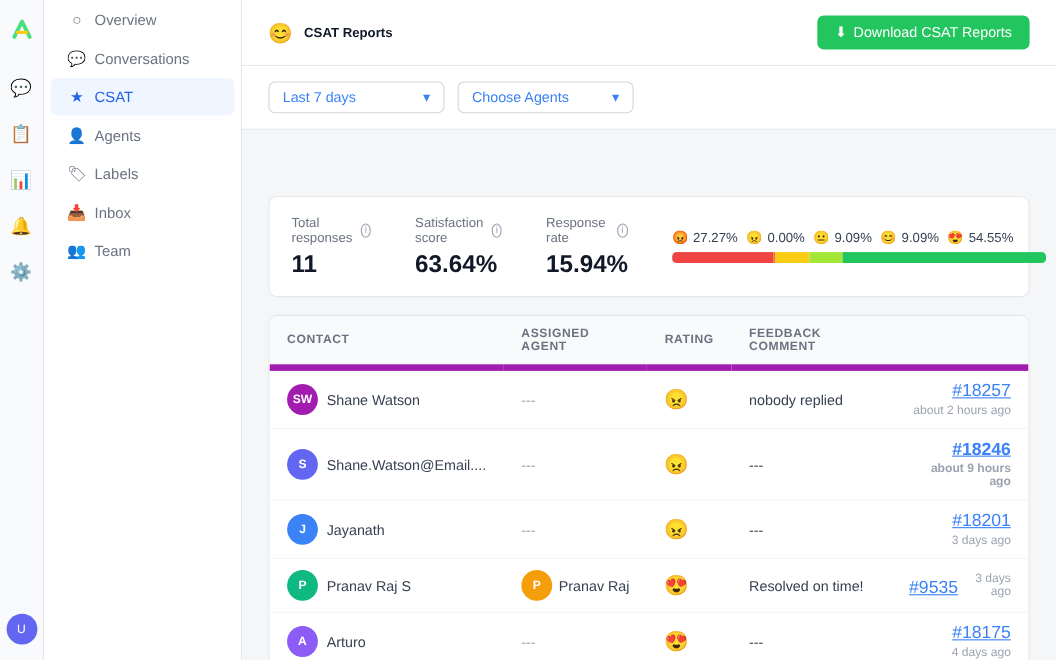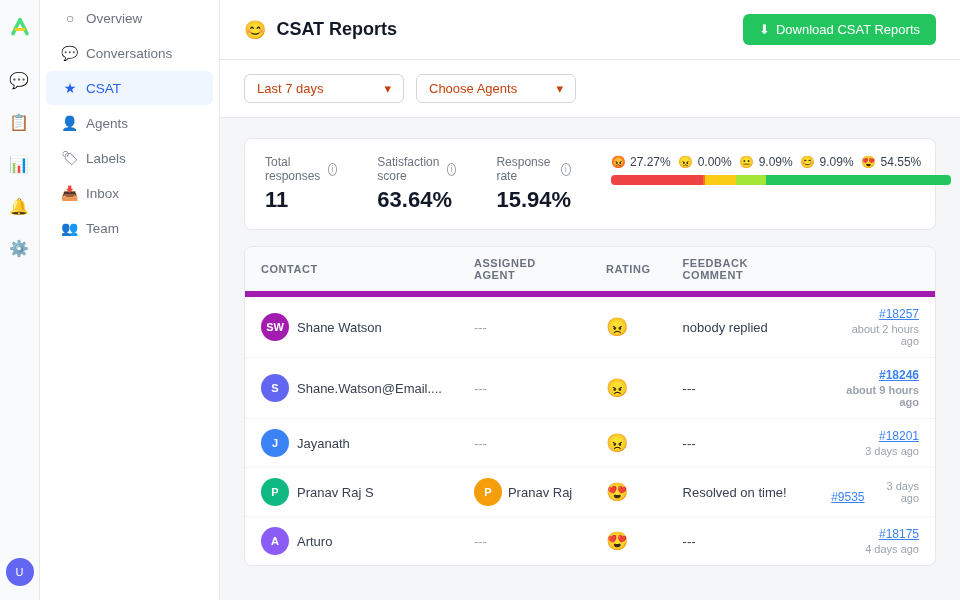--- a/index.html
+++ b/index.html
@@ -12,50 +12,50 @@
     .sidebar-item.active { background: #eff6ff; color: #2563eb; font-weight: 500; }
     .sidebar-icon { width: 16px; height: 16px; display: flex; align-items: center; justify-content: center; font-size: 14px; flex-shrink: 0; }
     .sidebar-left-icons { width: 40px; background: #f9fafb; border-right: 1px solid #e5e7eb; display: flex; flex-direction: column; align-items: center; padding-top: 10px; gap: 6px; height: 100%; }
     .left-icon { width: 36px; height: 36px; display: flex; align-items: center; justify-content: center; border-radius: 8px; cursor: pointer; color: #9ca3af; font-size: 16px; }
     .left-icon.active { color: #2563eb; }
 
     
     .main { flex: 1; display: flex; flex-direction: column; overflow: hidden; }
     .header { display: flex; align-items: center; justify-content: space-between; padding: 14px 24px; background: #fff; border-bottom: 1px solid #e5e7eb; }
     .header-left { display: flex; align-items: center; gap: 10px; }
-    .header-title { font-size: 18px; font-weight: 600; color: #111827; }
+    .header-title { font-size: 12px; font-weight: 600; color: #111827; }
     .btn-download { background: #4ade80; color: #fff; border: none; padding: 8px 16px; border-radius: 6px; cursor: pointer; font-size: 13px; font-weight: 500; display: flex; align-items: center; gap: 6px; background: #22c55e; }
 
     .filters { display: flex; align-items: center; gap: 12px; padding: 14px 24px; background: #fff; border-bottom: 1px solid #e5e7eb; }
-    .select-box { border: 1px solid #d1d5db; border-radius: 6px; padding: 6px 12px; font-size: 13px; color: #c2410c; background: #fff; cursor: pointer; display: flex; align-items: center; gap: 6px; min-width: 160px; justify-content: space-between; }
+    .select-box { border: 1px solid #d1d5db; border-radius: 6px; padding: 6px 12px; font-size: 13px; color: #3b82f6; background: #fff; cursor: pointer; display: flex; align-items: center; gap: 6px; min-width: 160px; justify-content: space-between; }
 
     .content { flex: 1; overflow-y: auto; padding: 20px 24px; }
 
     
-    .stats-row { background: #fff; border-radius: 8px; border: 1px solid #e5e7eb; padding: 16px 20px; display: flex; align-items: flex-start; gap: 20px; margin-bottom: 16px; }
+    .stats-row { background: #fff; border-radius: 8px; border: 1px solid #e5e7eb; padding: 16px 20px; display: flex; align-items: center; gap: 20px; margin-bottom: 16px; margin-top: 40px; }
     .stat-item { display: flex; flex-direction: column; gap: 4px; }
     .stat-label { font-size: 12px; color: #6b7280; display: flex; align-items: center; gap: 4px; }
     .stat-value { font-size: 22px; font-weight: 600; color: #111827; }
     .stat-divider { width: 1px; height: 48px; background: #e5e7eb; }
     .emoji-stats { display: flex; flex-direction: column; gap: 6px; flex: 1; }
     .emoji-row { display: flex; align-items: center; gap: 8px; font-size: 12px; color: #374151; }
     .emoji-item { display: flex; align-items: center; gap: 4px; }
     .progress-bar-container { display: flex; height: 10px; border-radius: 4px; overflow: hidden; width: 340px; }
     .progress-segment { height: 100%; }
 
     
     .table-container { background: #fff; border-radius: 8px; border: 1px solid #e5e7eb; overflow: hidden; }
     .table { width: 100%; border-collapse: collapse; }
     .table th { text-align: left; padding: 10px 16px; font-size: 11px; font-weight: 600; color: #6b7280; text-transform: uppercase; letter-spacing: 0.05em; border-bottom: 6px solid #a21caf; background: #f9fafb; }
     .table td { padding: 10px 16px; border-bottom: 1px solid #f3f4f6; font-size: 13px; color: #374151; vertical-align: middle; }
     .table tr:last-child td { border-bottom: none; }
     .contact-cell { display: flex; align-items: center; gap: 8px; }
     .avatar { width: 28px; height: 28px; border-radius: 50%; display: flex; align-items: center; justify-content: center; font-size: 11px; font-weight: 600; color: #fff; flex-shrink: 0; overflow: hidden; }
     .agent-cell { display: flex; align-items: center; gap: 6px; }
-    .link-blue { color: #3b82f6; font-size: 12px; }
+    .link-blue { color: #3b82f6; font-size: 16px; }
     .time-text { color: #9ca3af; font-size: 11px; }
 
     .logo-svg { width: 28px; height: 28px; }
     .info-icon { display: inline-flex; align-items: center; justify-content: center; width: 13px; height: 13px; border-radius: 50%; border: 1px solid #9ca3af; color: #9ca3af; font-size: 9px; cursor: pointer; }
   </style>
 </head>
 <body>
 
 <div class="sidebar-left-icons">
   <div class="left-icon">

